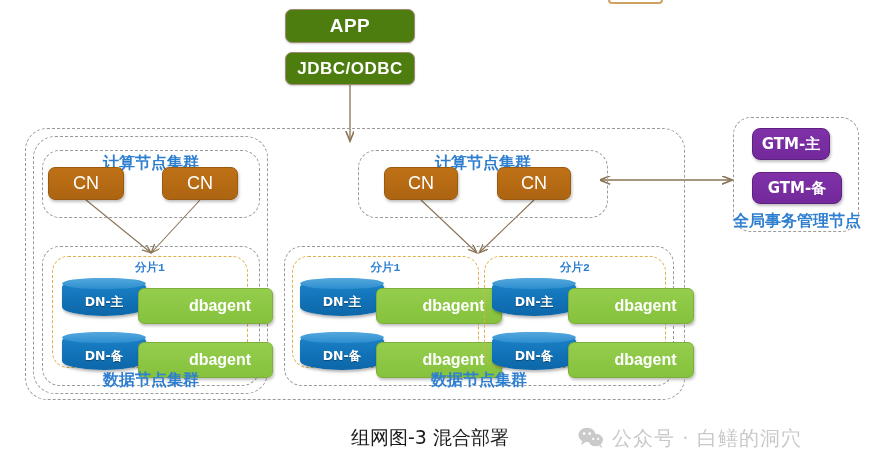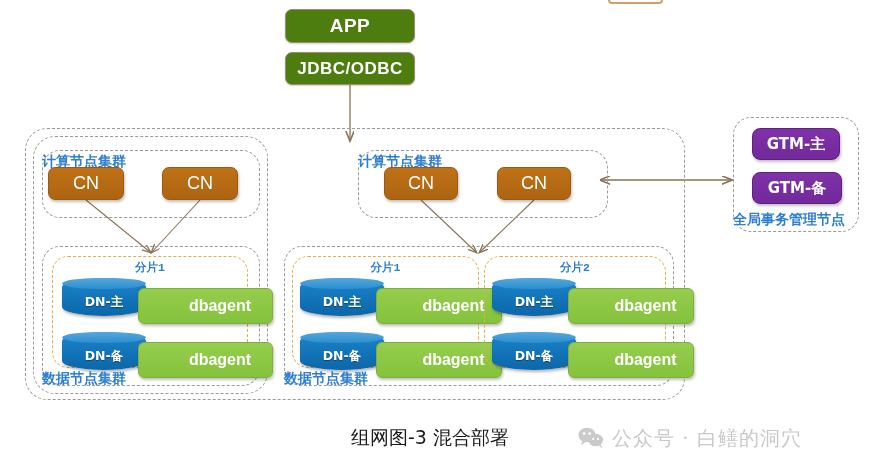--- a/index.html
+++ b/index.html
@@ -38,21 +38,21 @@
   #mid-data-box{left:284px;top:246px;width:390px;height:140px;border-radius:18px;}
 
   #left-shard1{left:52px;top:256px;width:196px;height:112px;}
   #mid-shard1{left:292px;top:256px;width:187px;height:112px;}
   #mid-shard2{left:484px;top:256px;width:182px;height:112px;}
 
   #gtm-box{left:733px;top:117px;width:126px;height:115px;border-radius:18px;}
 
   
   .cluster-label{
-    color:#2f7fd0;font-size:14px;font-weight:bold;text-align:left;
+    color:#2f7fd0;font-size:16px;font-weight:bold;text-align:center;
     font-family:Liberation Sans, sans-serif;
     white-space:nowrap;
   }
   #left-compute-label{left:42px;top:153px;width:218px;}
   #mid-compute-label{left:358px;top:153px;width:250px;}
   #left-data-label{left:42px;top:370px;width:218px;}
   #mid-data-label{left:284px;top:370px;width:390px;}
   #gtm-label{left:733px;top:211px;width:126px;}
 
   .shard-label{
@@ -76,21 +76,21 @@
   #cn-m2{left:497px;top:167px;width:74px;height:33px;}
 
   
   .gtm-node{
     background:linear-gradient(180deg,#8031a8 0%,#72299a 100%);
     border:1px solid #5e2180;border-radius:8px;color:#ffffff;
     font-size:15px;font-weight:bold;display:flex;align-items:center;
     justify-content:center;box-shadow:1px 2px 3px rgba(0,0,0,.25);
     font-family:"DejaVu Sans","Liberation Sans",sans-serif;
   }
-  #gtm-primary{left:752px;top:128px;width:88px;height:32px;}
+  #gtm-primary{left:752px;top:128px;width:78px;height:32px;}
   #gtm-standby{left:752px;top:172px;width:90px;height:32px;}
 
   
   .dnpair{height:38px;}
   .dn-cyl{
     position:absolute;left:0;top:0;width:84px;height:38px;
     background:linear-gradient(180deg,#1f86cc 0%,#1273b8 55%,#0d67a8 100%);
     border-radius:42px/9px;
     box-shadow:1px 2px 3px rgba(0,0,0,.3);
   }

